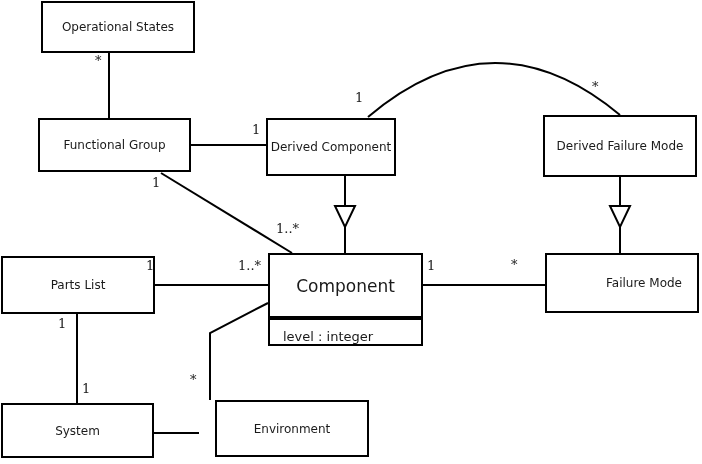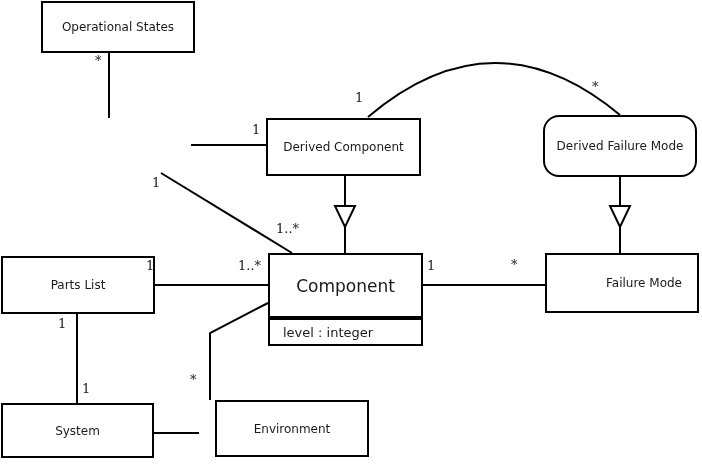--- a/index.html
+++ b/index.html
@@ -15,21 +15,21 @@
   .uml-compound { position:absolute; }
   .uml-compound .name-compartment {
     position:absolute; left:0; top:0; width:155px; height:65px;
     background:#ffffff; border:2px solid #000000;
     display:flex; align-items:center; justify-content:center;
     font-size:17px; white-space:nowrap;
   }
   .uml-compound .attr-compartment {
     position:absolute; left:0; top:65px; width:155px; height:28px;
     background:#ffffff; border:2px solid #000000;
-    display:flex; align-items:center; font-size:13px; padding-left:13px; white-space:nowrap;
+    display:flex; align-items:flex-end; font-size:13px; padding-left:13px; white-space:nowrap;
   }
   .mult {
     position:absolute; font-family:"DejaVu Serif", serif;
     font-size:13px; line-height:14px; color:#1a1a1a; white-space:nowrap;
   }
 </style>
 </head>
 <body>
 
 <div class="canvas">
@@ -60,26 +60,29 @@
 
     <polyline points="268,303 210,333 210,400" fill="none" stroke="#000" stroke-width="2"></polyline>
 
     <line x1="154" y1="433" x2="199" y2="433" stroke="#000" stroke-width="2"></line>
   </svg>
 
   <div class="uml-box" style="left:41px; top:1px; width:154px; height:52px;">
     <span>Operational States</span>
   </div>
 
+  <div class="uml-box" style="left:38px; top:118px; width:153px; height:54px;">
+    <span>Functional Group</span>
+  </div>
 
-  <div class="uml-box" style="left:266px; top:118px; width:155px; height:58px;">
+  <div class="uml-box" style="left:266px; top:118px; width:130px; height:58px;">
     <span>Derived Component</span>
   </div>
 
-  <div class="uml-box" style="left:543px; top:115px; width:154px; height:62px;border-radius:16px;">
+  <div class="uml-box" style="left:543px; top:115px; width:154px; height:62px;">
     <span>Derived Failure Mode</span>
   </div>
 
   <div class="uml-box" style="left:1px; top:256px; width:154px; height:58px;">
     <span>Parts List</span>
   </div>
 
   <div class="uml-compound" style="left:268px; top:253px; width:155px; height:93px;">
     <div class="name-compartment">
       <span>Component</span>

